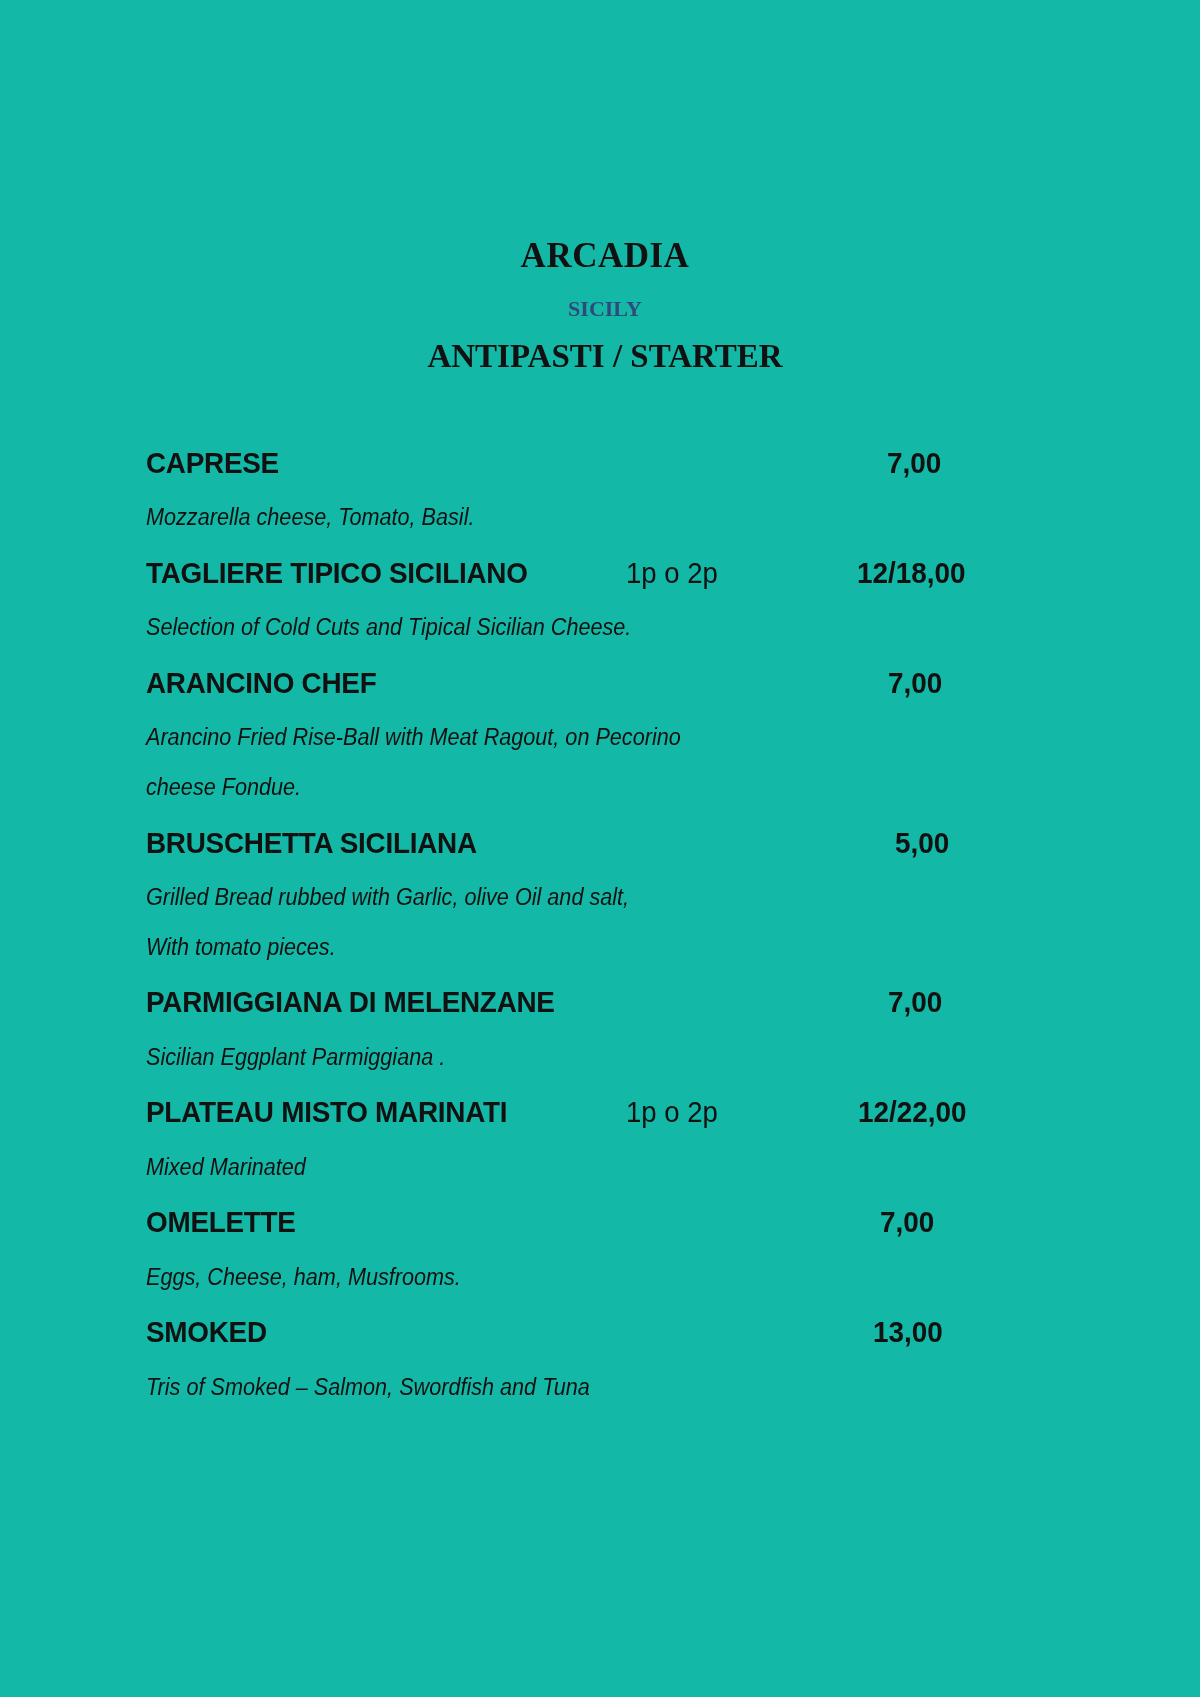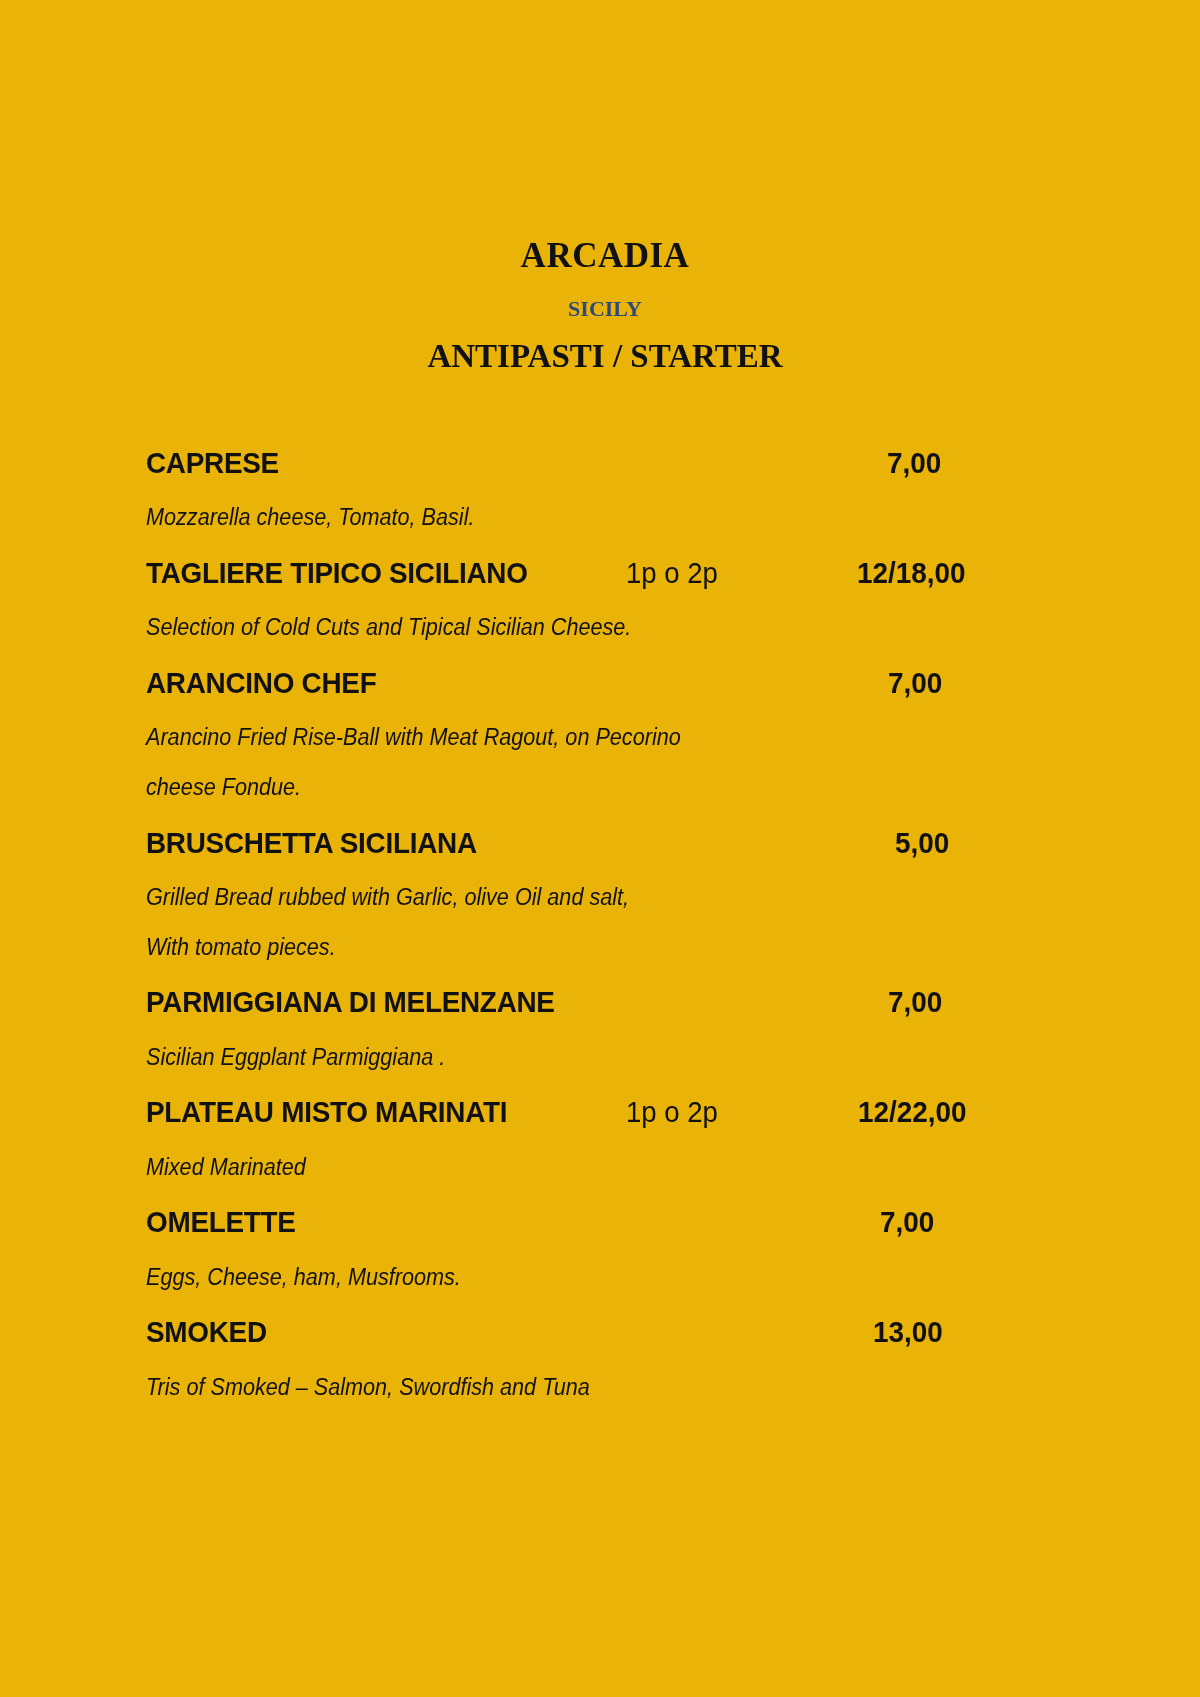--- a/index.html
+++ b/index.html
@@ -1,17 +1,17 @@
 <!DOCTYPE html>
 <html><head>
   <meta charset="utf-8">
   <style>
     html, body { margin: 0; padding: 0; background: #ffffff; }
     body { width: 1200px; height: 1697px; position: relative; overflow: hidden; }
-    .page { position: absolute; left: 0; top: 0; width: 1200px; height: 1697px; background: #eab308; }
+    .page { position: absolute; left: 0; top: 0; width: 1200px; height: 1697px; background: #14b8a6; }
     .serif { font-family: "Liberation Serif", "DejaVu Serif", serif; font-weight: bold; color: #111; }
     .hdr { position: absolute; left: 0; width: 1210px; text-align: center; white-space: nowrap; }
     .title { top: 236px; font-size: 35px; letter-spacing: 0.5px; }
     .subtitle { top: 296px; font-size: 22px; color: #2f4a7a; }
     .section { top: 338px; font-size: 33px; }
     .sans { font-family: "Liberation Sans", "DejaVu Sans", sans-serif; color: #111; }
     .name { position: absolute; left: 146px; font-size: 30px; font-weight: bold; white-space: nowrap; letter-spacing: -0.3px; transform: scaleX(0.93); transform-origin: left center; }
     .portion { position: absolute; font-size: 29px; font-weight: normal; white-space: nowrap; transform: scaleX(0.95); transform-origin: left center; }
     .price { position: absolute; font-size: 30px; font-weight: bold; white-space: nowrap; transform: scaleX(0.93); transform-origin: left center; }
     .desc { position: absolute; left: 146px; font-size: 23px; font-style: italic; white-space: nowrap; transform: scaleX(0.94); transform-origin: left center; }

